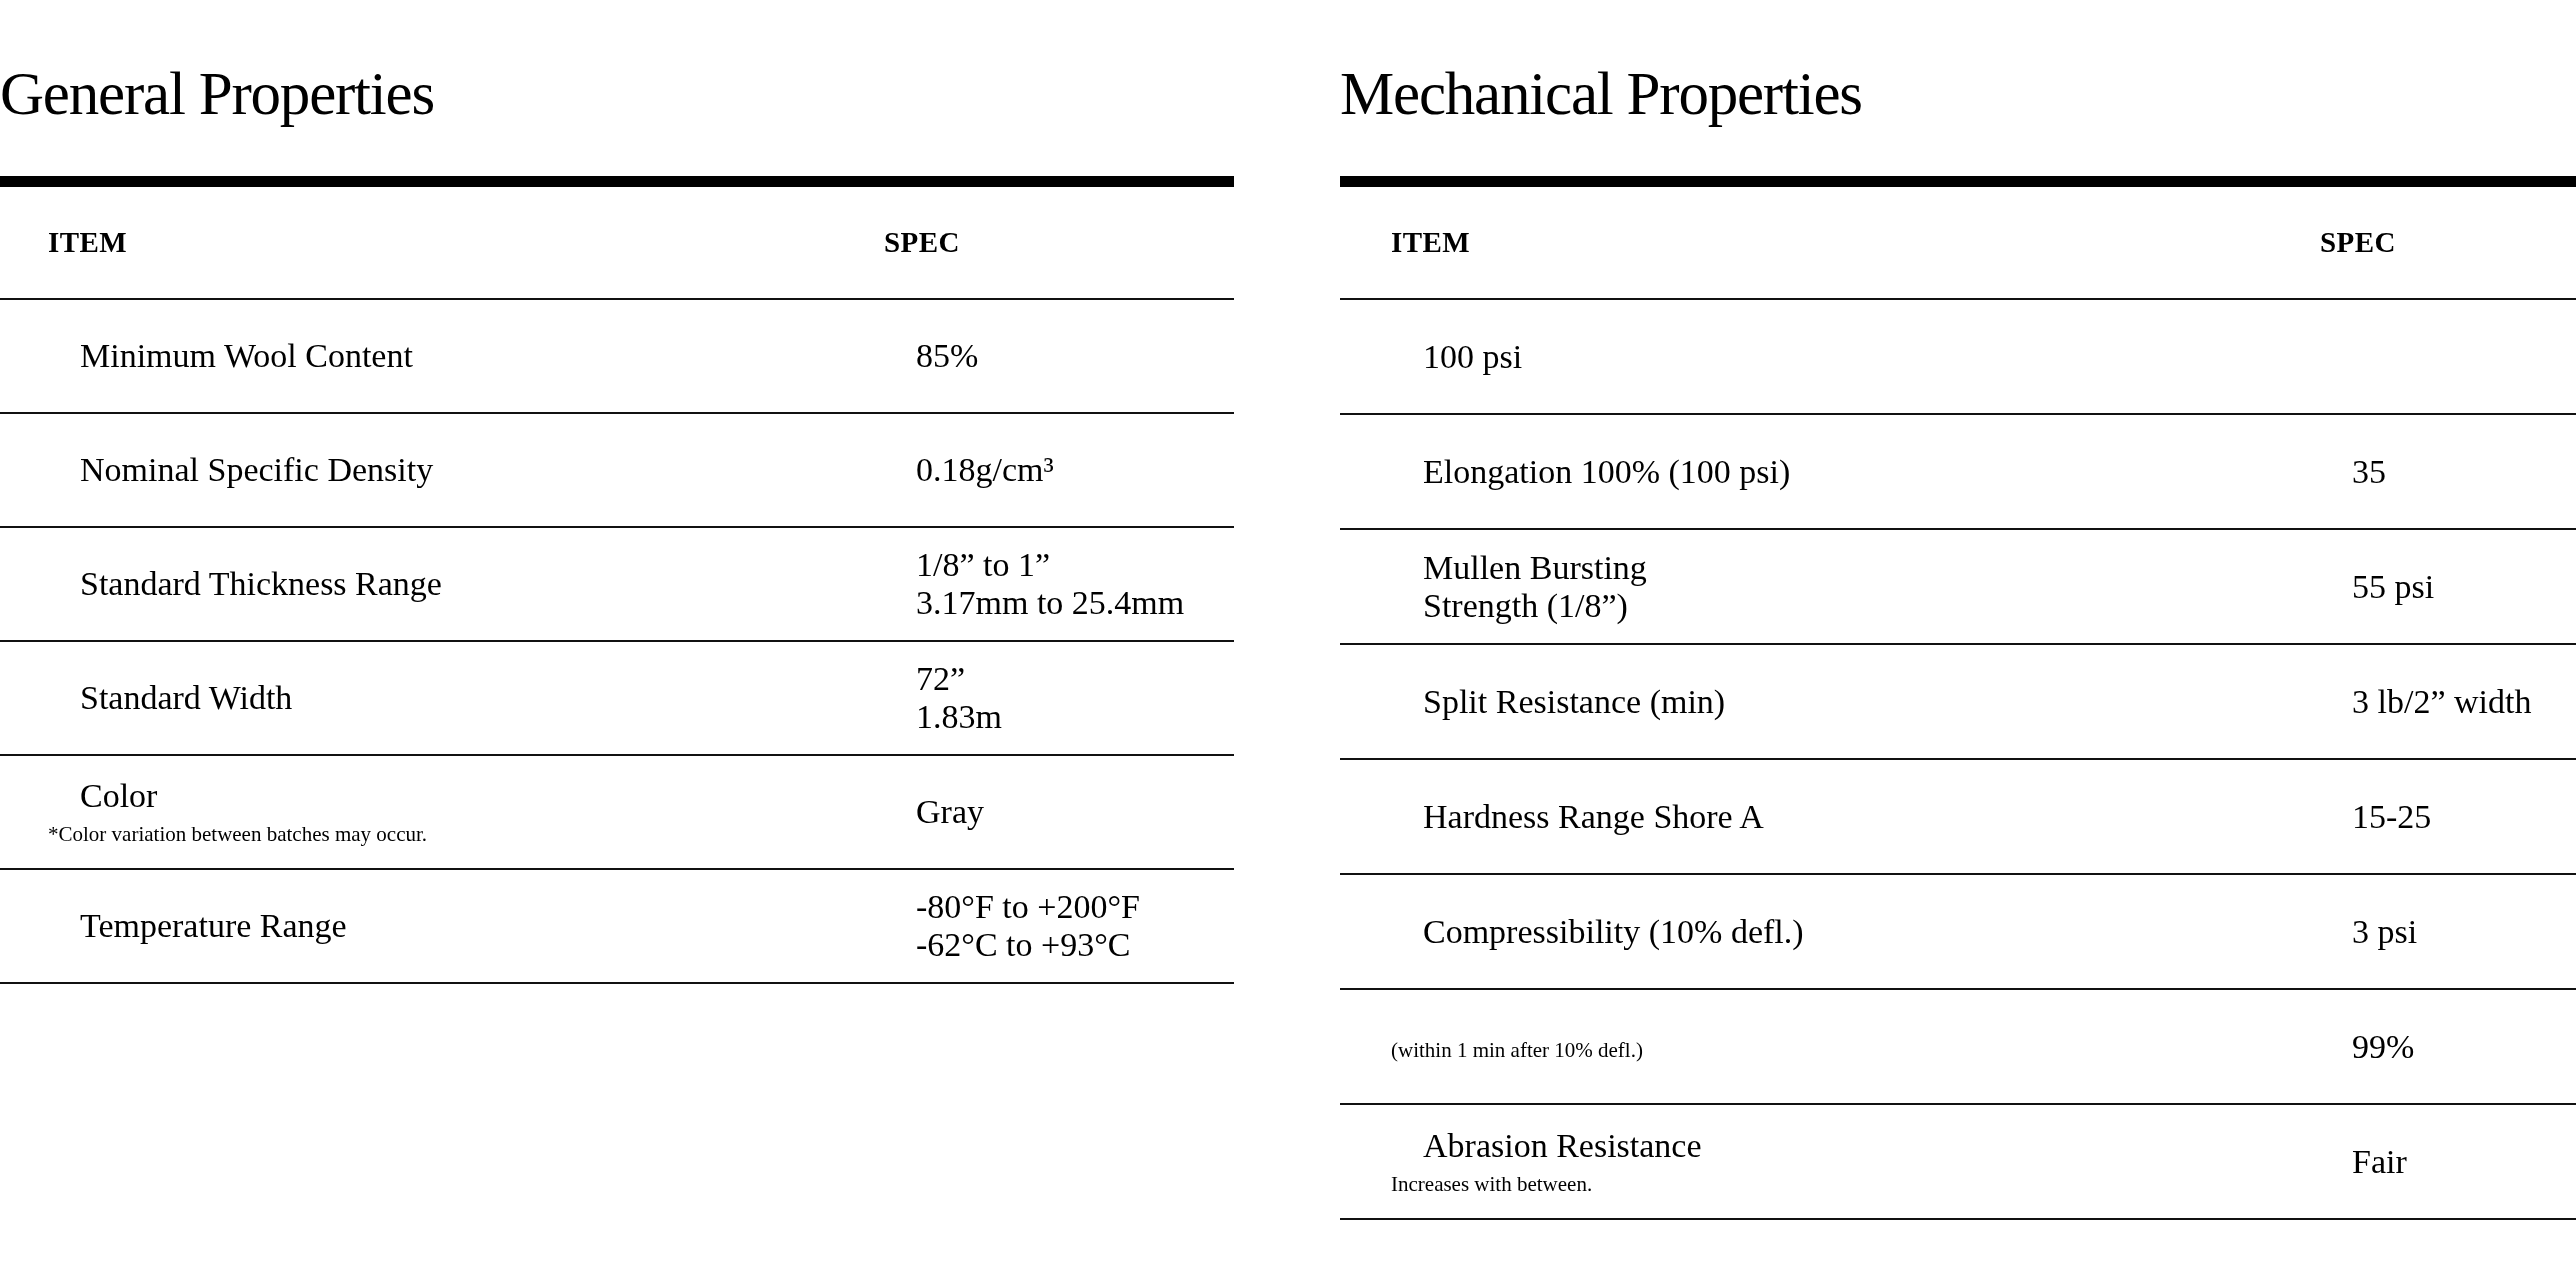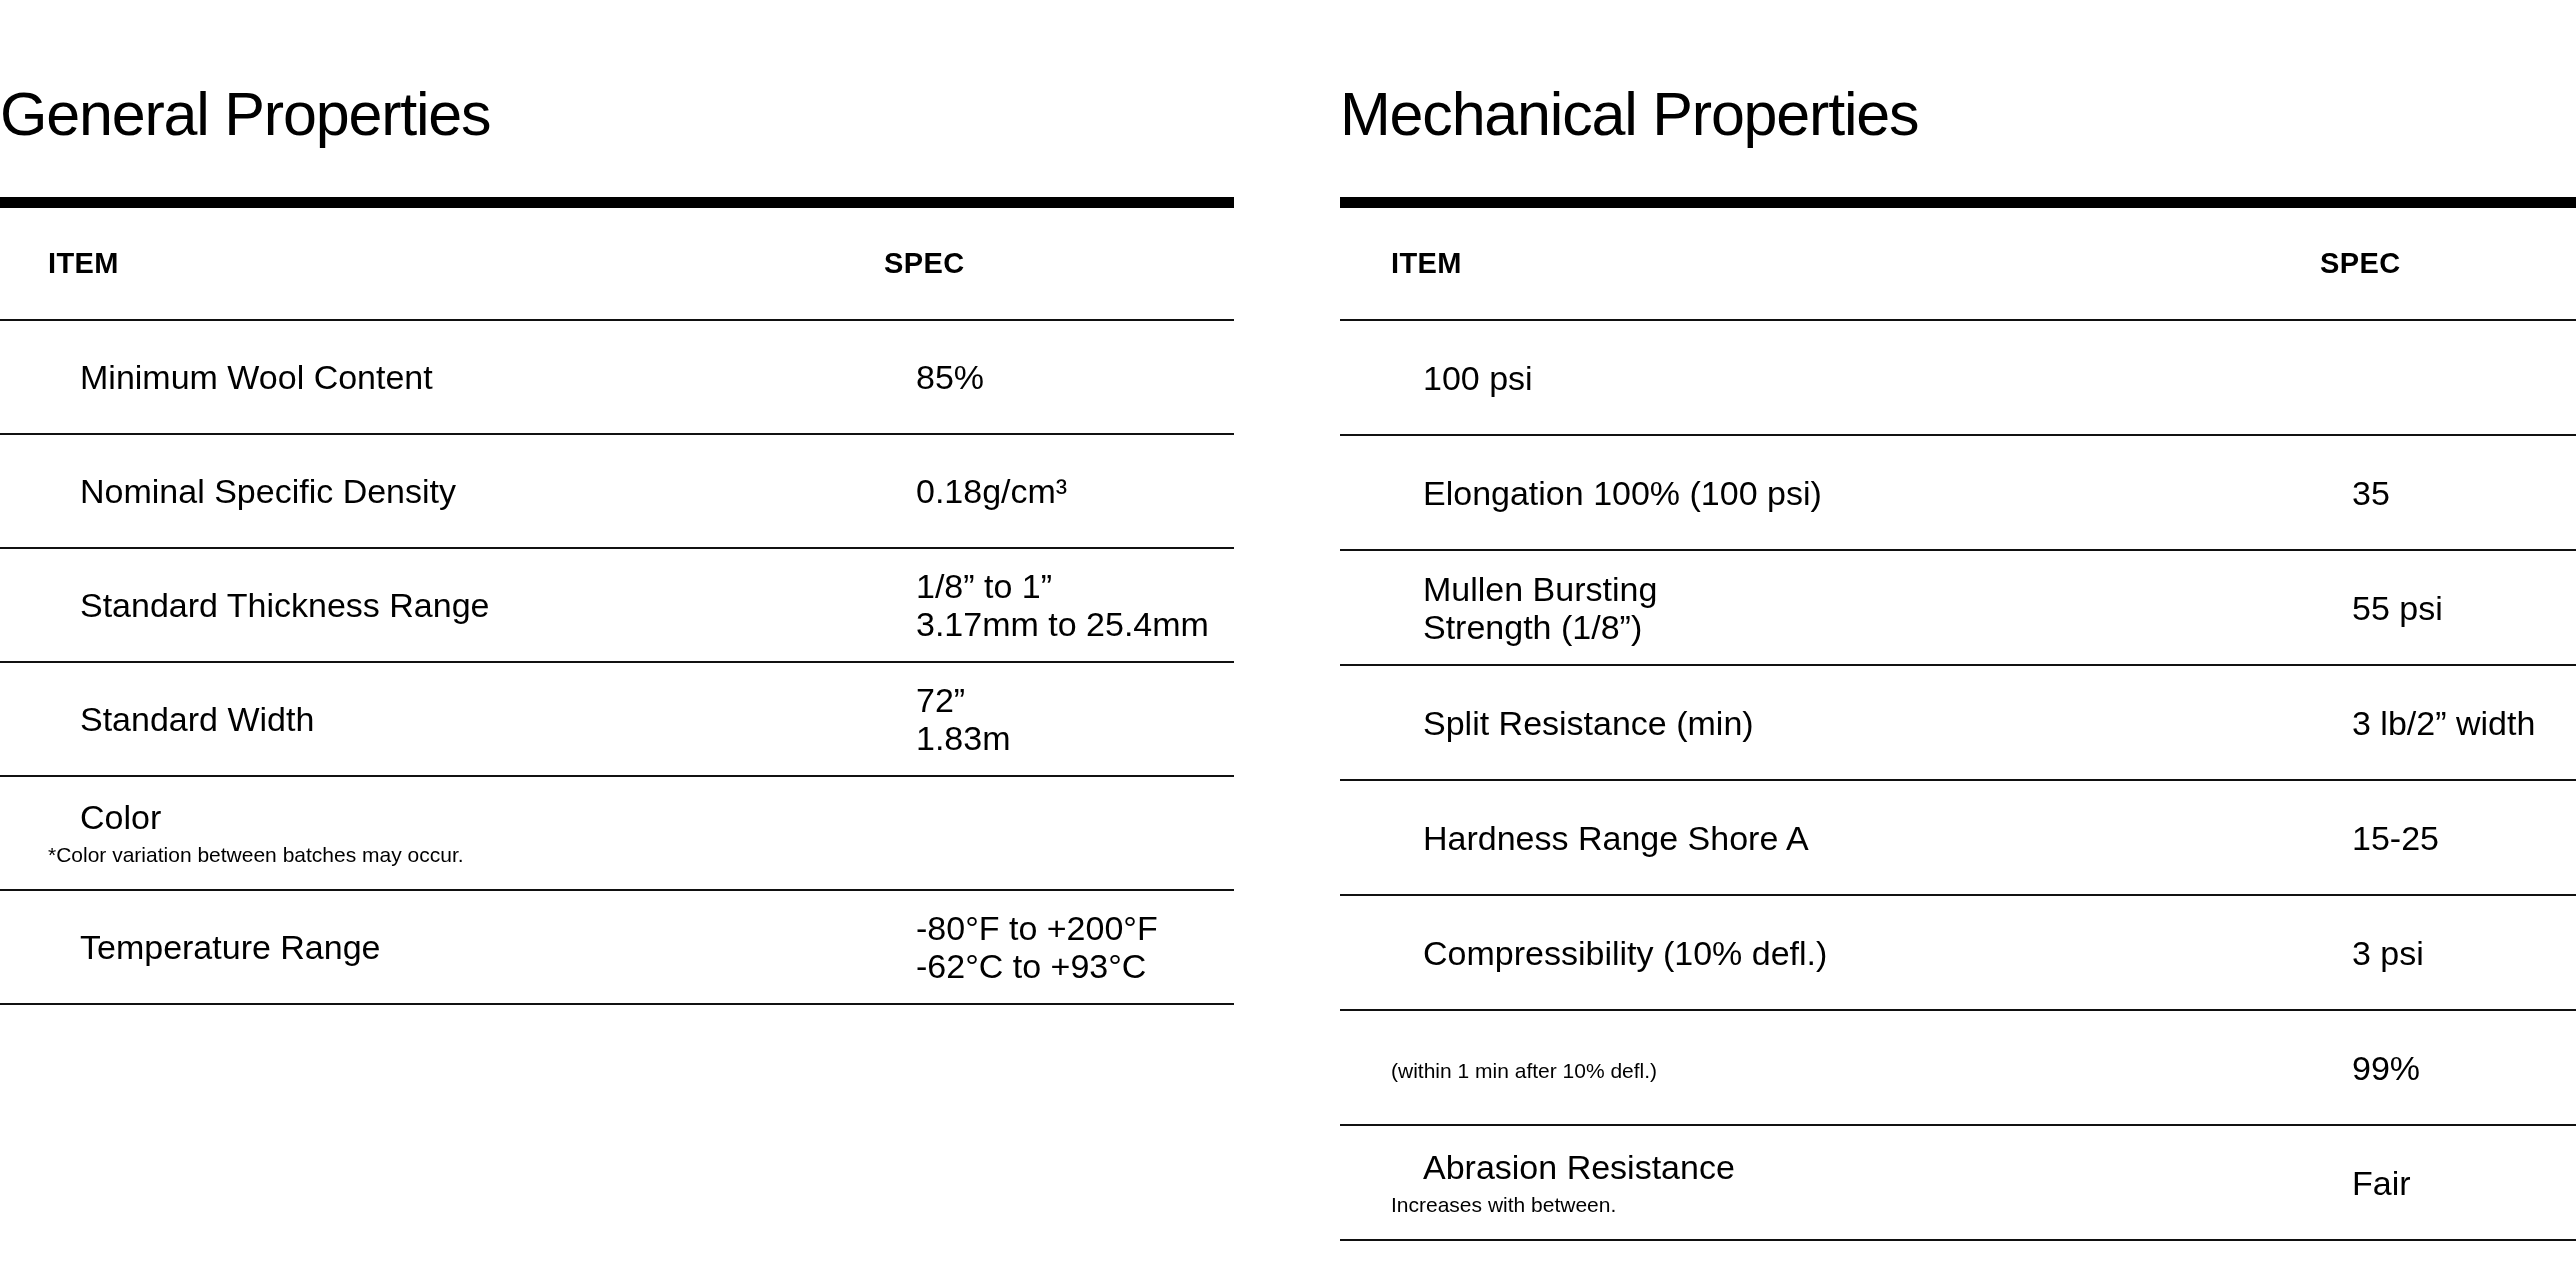--- a/index.html
+++ b/index.html
@@ -11,23 +11,24 @@
     width: 2576px;
     height: 1289px;
     overflow: hidden;
     font-family: "Liberation Sans", sans-serif;
     color: #000000;
   }
   .page {
     box-sizing: border-box;
     width: 2576px;
     height: 1200px;
-    padding-top: 84px;
+    padding-top: 63px;
     display: flex;
     align-items: flex-start;
+    font-family: Liberation Serif, serif;
   }
   .spec-table {
     box-sizing: border-box;
   }
   .spec-table--left {
     width: 1234px;
     margin-right: 106px;
   }
   .spec-table--right {
     width: 1236px;
@@ -122,20 +123,21 @@
             <div class="item-label">Standard Width</div>
           </div>
           <div class="spec-value">72”
 1.83m</div>
         </div>
         <div class="row">
           <div>
             <div class="item-label">Color</div>
             <div class="item-note">*Color variation between batches may occur.</div>
           </div>
+          <div class="spec-value">Gray</div>
         </div>
         <div class="row">
           <div>
             <div class="item-label">Temperature Range</div>
           </div>
           <div class="spec-value">-80°F to +200°F
 -62°C to +93°C</div>
         </div>
       </div>
   </section>

